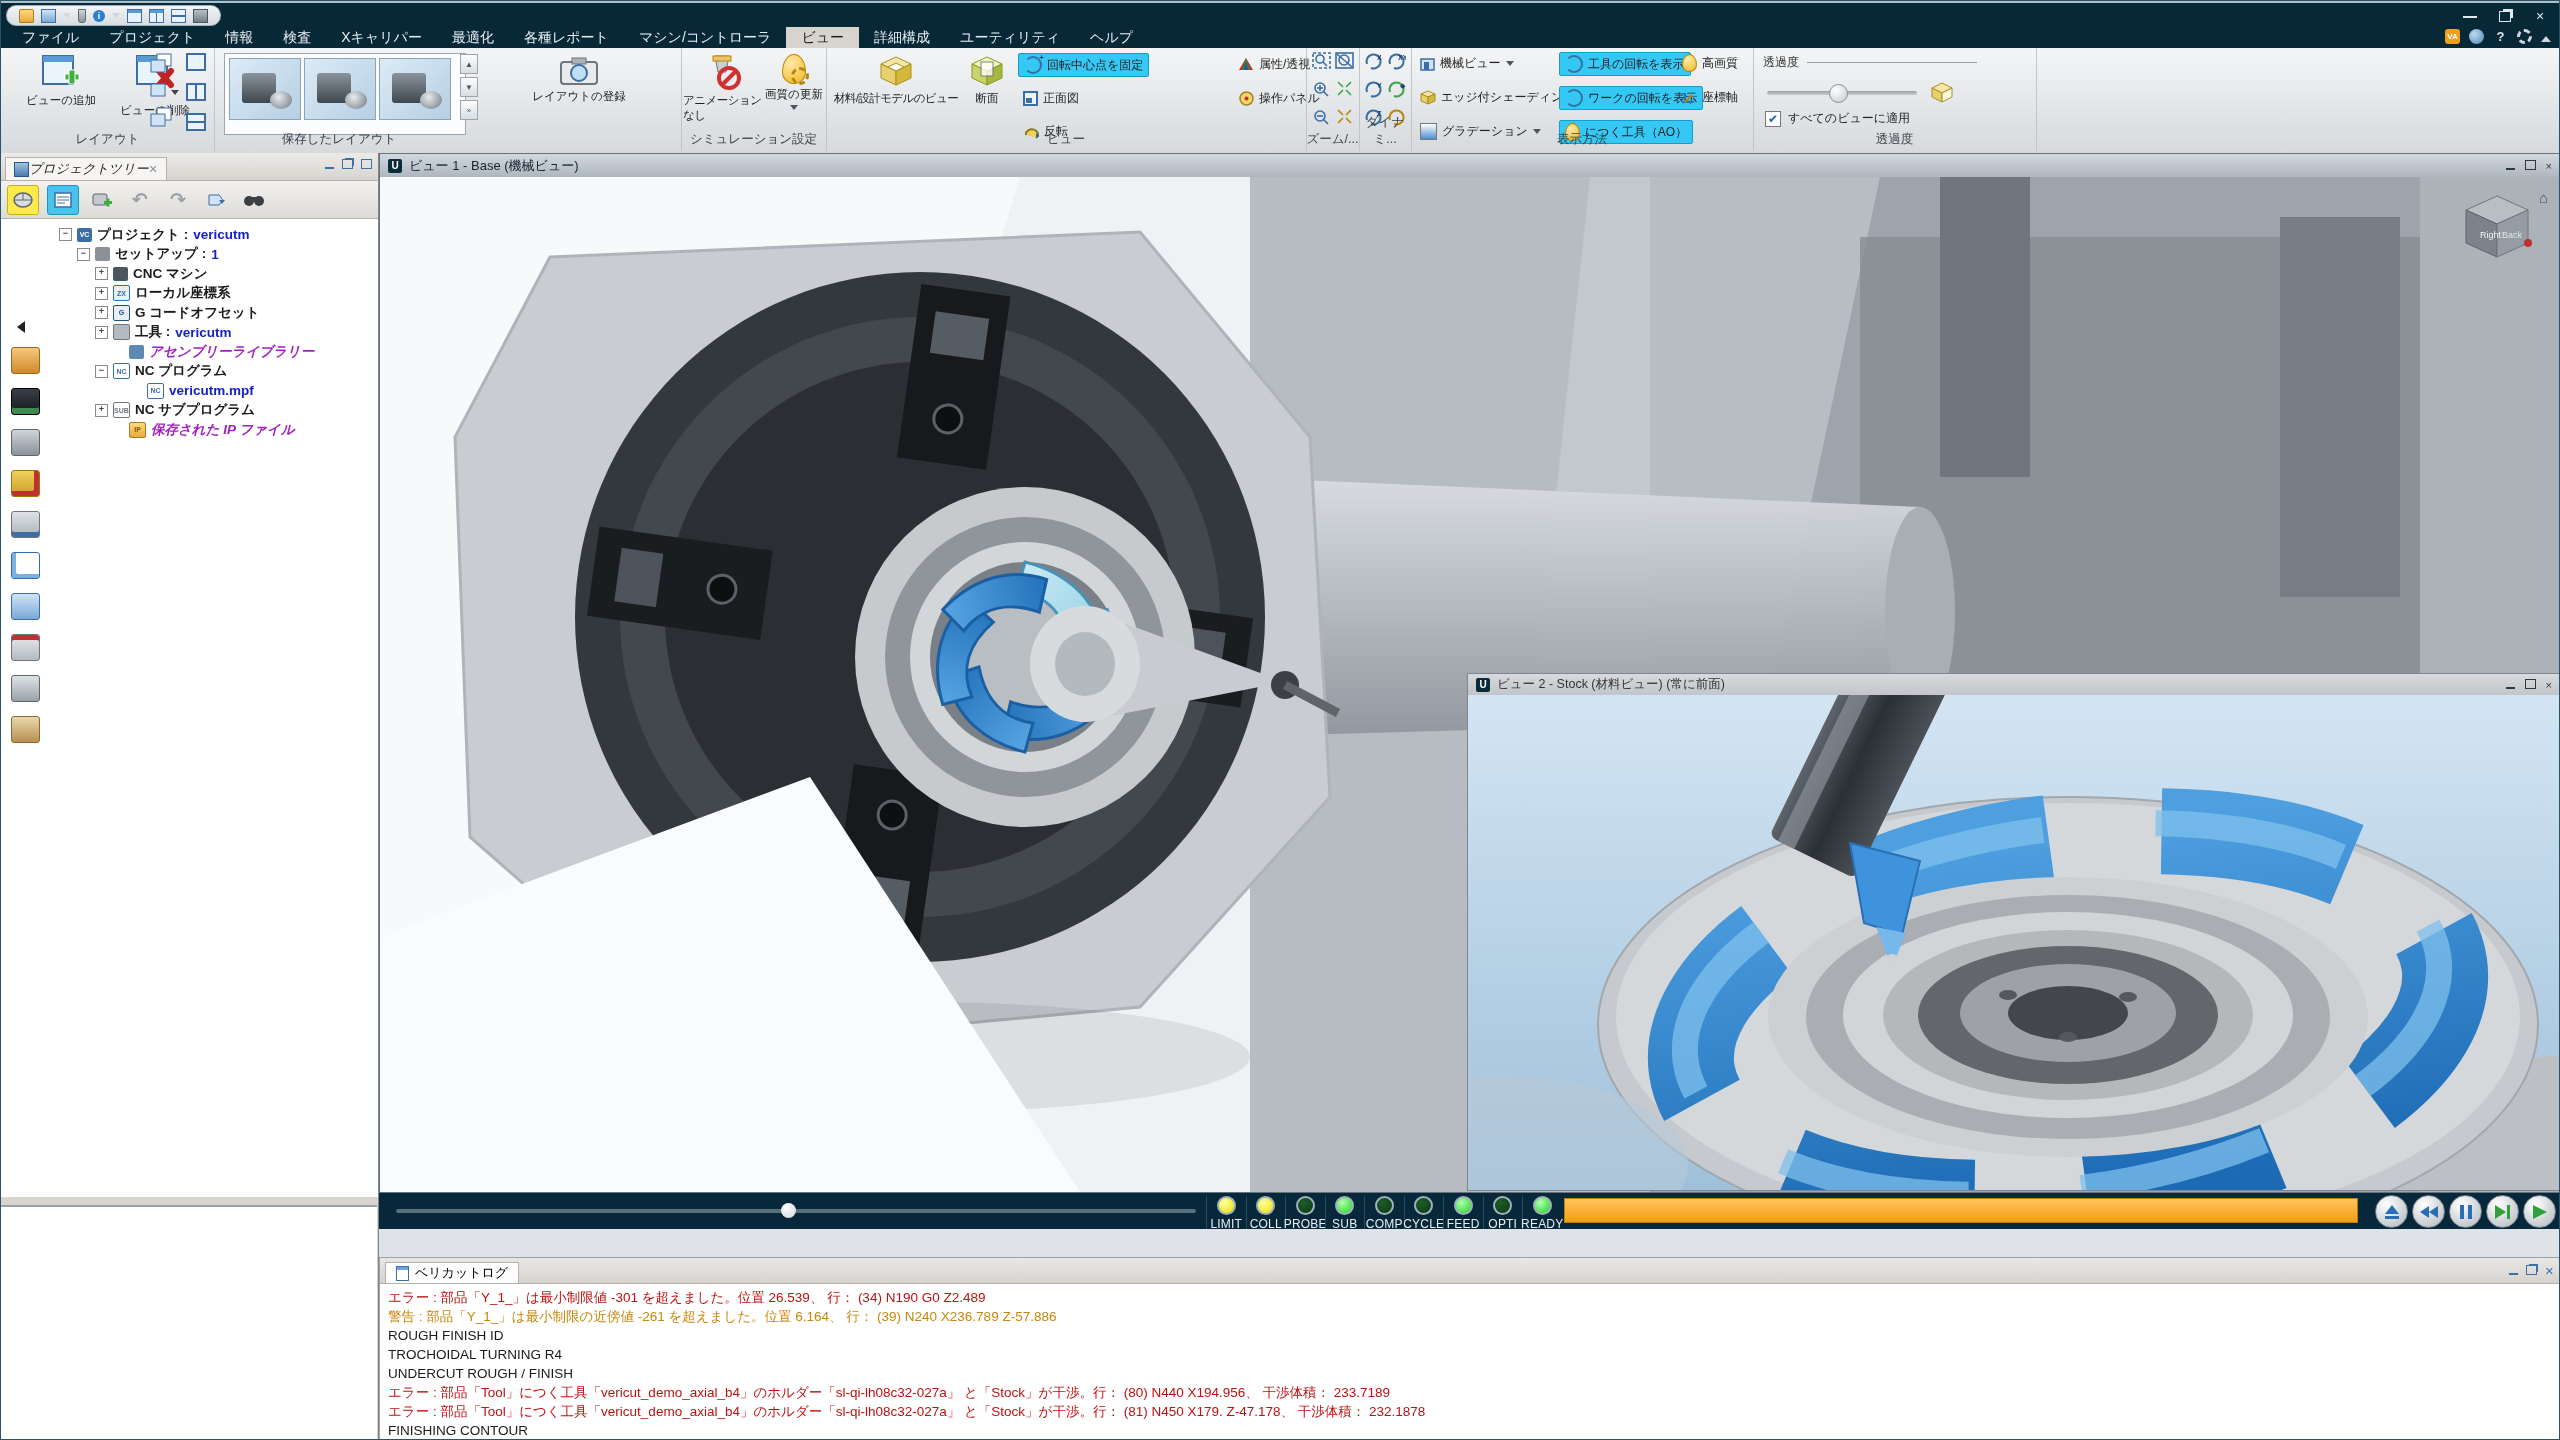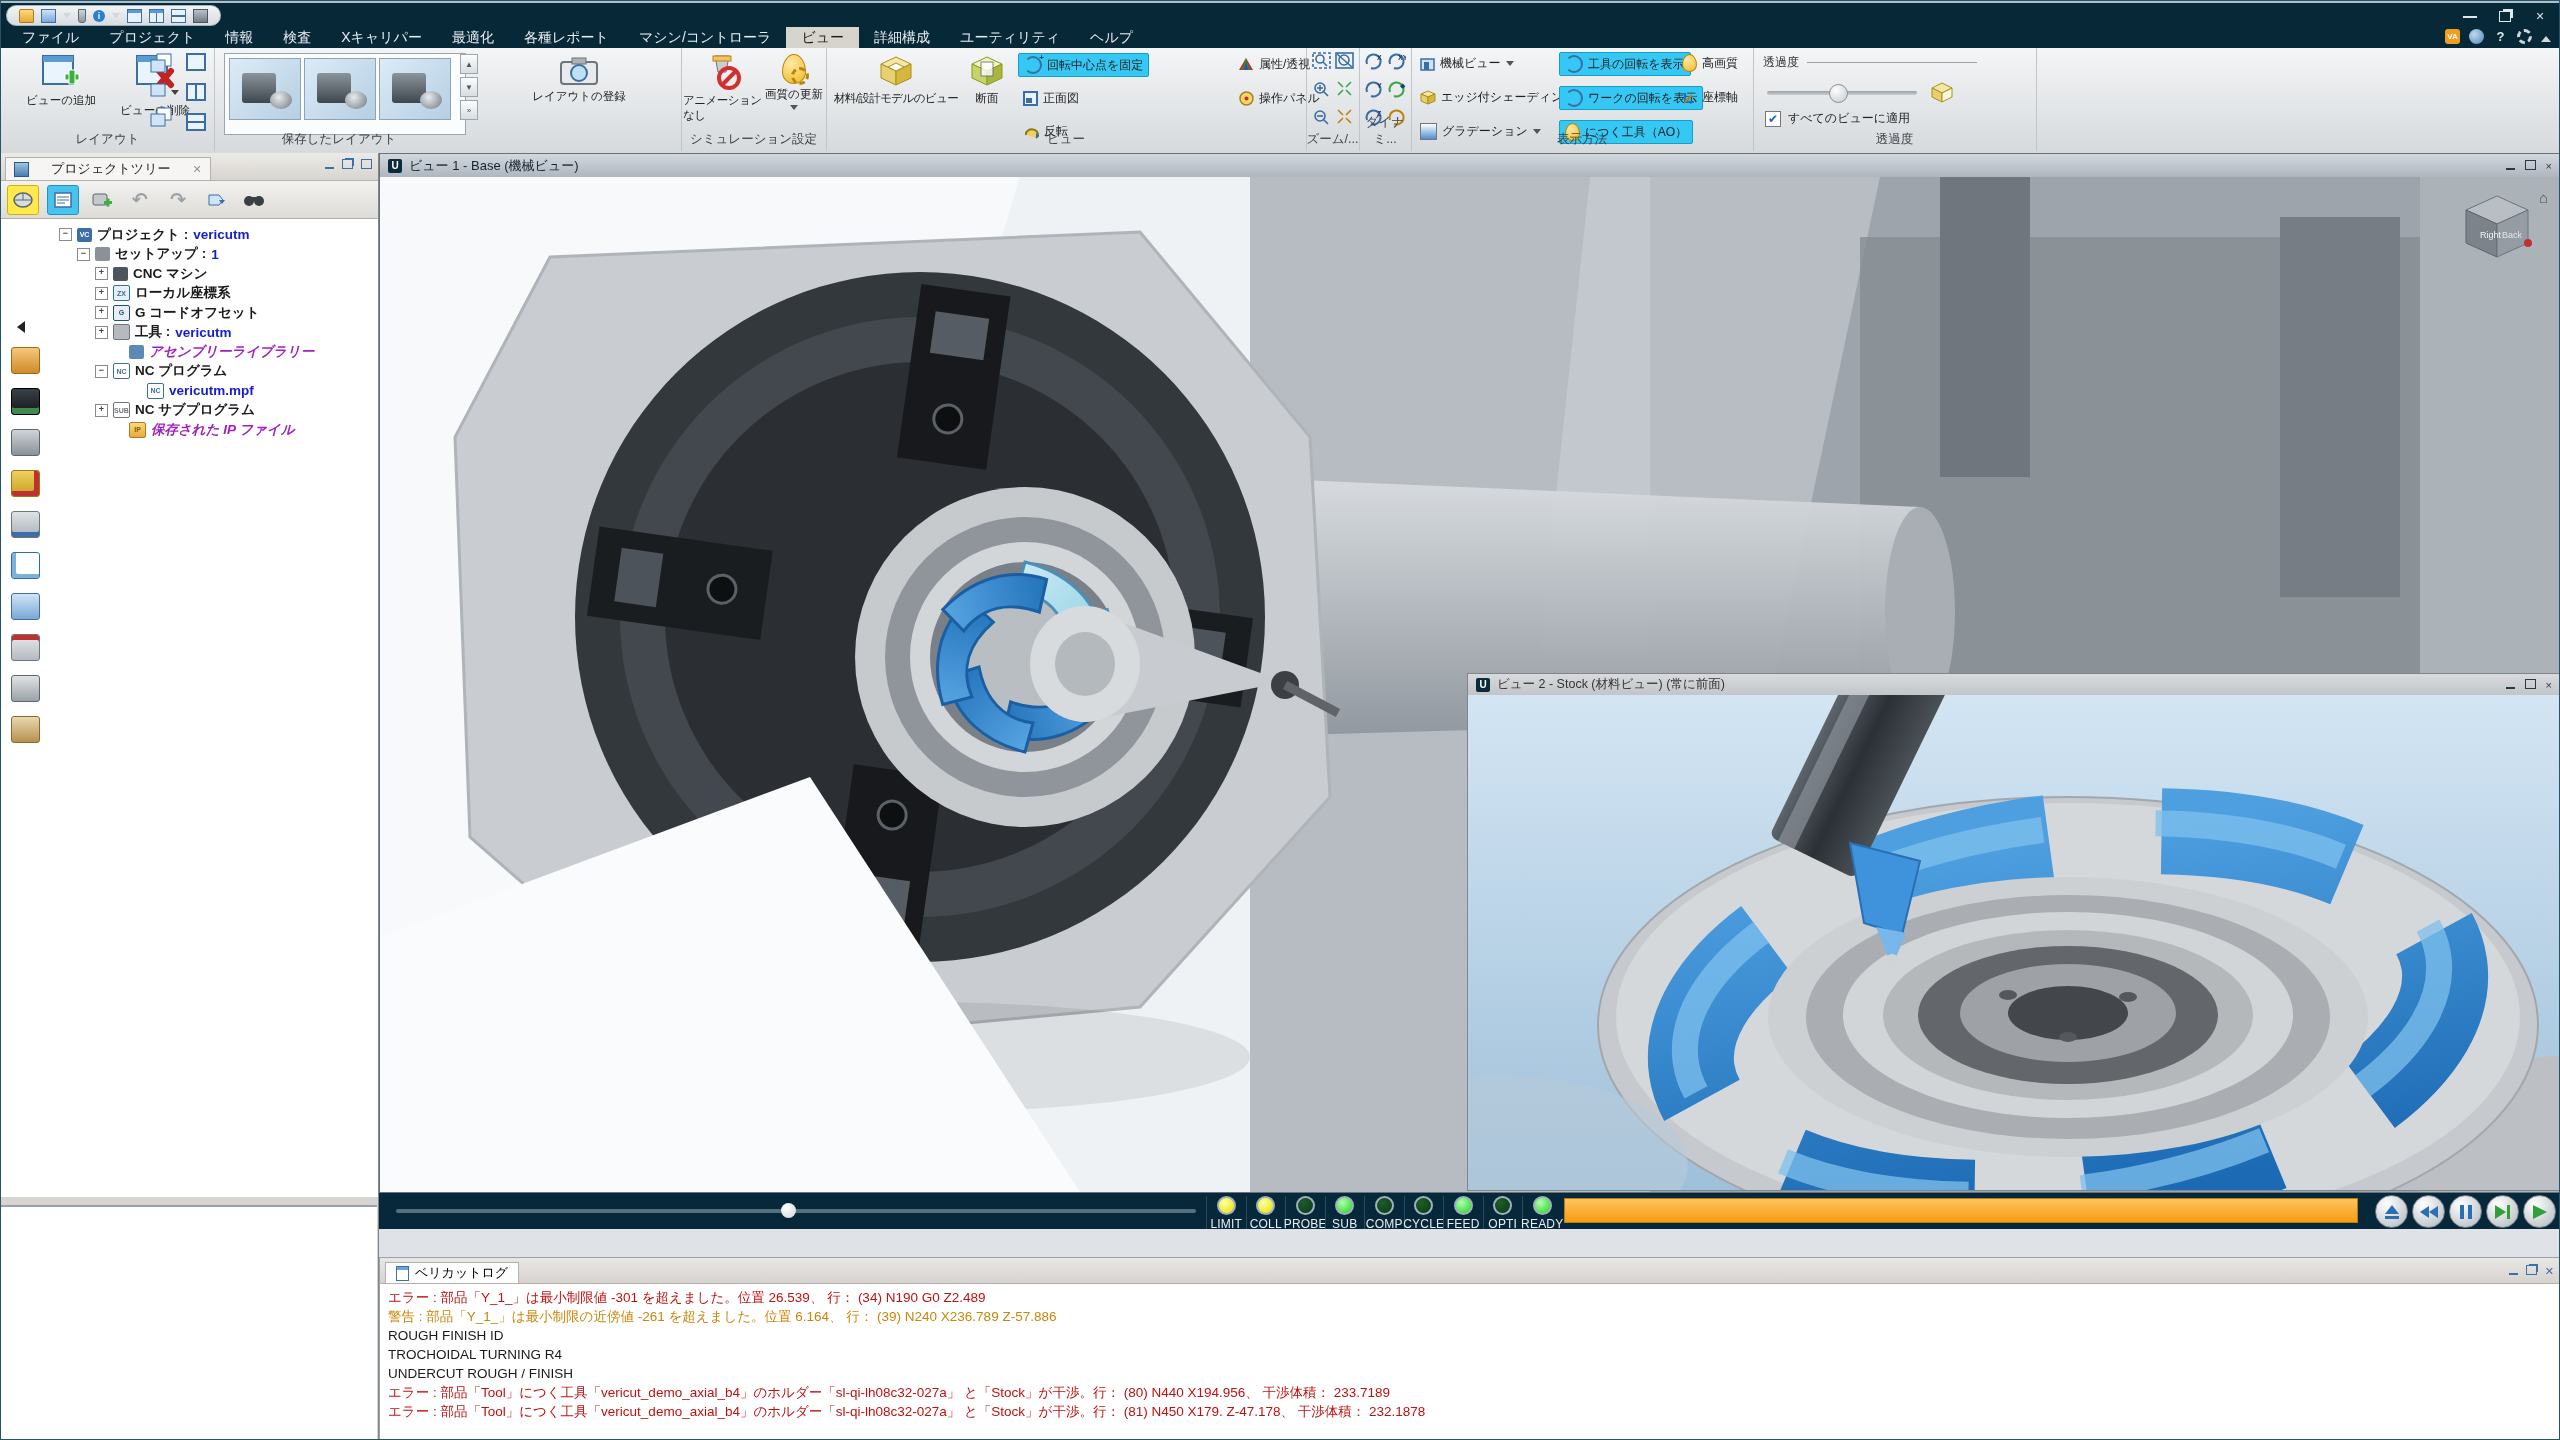--- a/index.html
+++ b/index.html
@@ -51,22 +51,22 @@
   .egg.sm{width:13px;height:16px;}
   .gradsq{width:15px;height:15px;background:linear-gradient(#ffffff,#4d8fd0);border:1px solid #777;}
   .slider{position:relative;width:150px;height:4px;background:linear-gradient(#9aa2a8,#c9ced2);border-radius:2px;}
   .knob{position:absolute;top:-7px;width:17px;height:17px;border-radius:50%;background:radial-gradient(circle at 35% 30%,#ffffff,#c3c9cd);border:1px solid #8a9298;}
   .cb{width:14px;height:14px;background:#fff;border:1px solid #777;display:inline-flex;align-items:center;justify-content:center;color:#1565c0;font-size:12px;font-weight:bold;}
   .rot{width:14px;height:14px;border:2px solid #3a6ea5;border-radius:50%;border-left-color:transparent;display:inline-block;position:relative;}
   .rot i{position:absolute;top:-5px;right:-4px;font-style:normal;font-size:8px;color:#18406e;font-weight:bold;}
   
   .leftpanel{position:absolute;top:152px;left:0;width:378px;bottom:0;background:#d8d5d0;border-right:1px solid #7c868e;box-sizing:border-box;}
   .ptabs{height:27px;background:linear-gradient(#eceae7,#d8d5d0);display:flex;align-items:flex-end;border-bottom:1px solid #b4b0aa;position:relative;}
-  .ptab{background:#f6f5f3;border:1px solid #b4b0aa;border-bottom:none;height:22px;display:flex;align-items:center;gap:22px;
-        padding:0 8px;font-size:13px;color:#222;margin-left:4px;}
+  .ptab{background:#f6f5f3;border:1px solid #b4b0aa;border-bottom:none;height:22px;display:flex;align-items:center;gap:0;
+        padding:0 8px;font-size:13px;color:#222;margin-left:4px;font-style:italic;}
   .ptab .ticn{width:13px;height:13px;background:linear-gradient(#9fc4e4,#4b7cae);border:1px solid #2c5a88;}
   .pctl{position:absolute;right:6px;top:6px;display:flex;gap:8px;color:#3c70a8;font-size:11px;font-weight:bold;}
   .ptools{height:37px;background:linear-gradient(#f3f2f0,#dddbd7);display:flex;align-items:center;gap:8px;padding:0 6px;border-bottom:1px solid #b4b0aa;}
   .ptool{width:30px;height:28px;border-radius:3px;display:flex;align-items:center;justify-content:center;font-size:16px;color:#55616b;}
   .ptool.selY{background:#ffe94d;border:1px solid #c9b40a;}
   .ptool.selC{background:#49c3ee;border:1px solid #1897c5;}
   .treearea{position:absolute;top:66px;left:0;right:0;height:978px;background:#fff;overflow:hidden;}
   .trow{display:flex;align-items:center;gap:5px;height:19.5px;font-size:13.5px;font-weight:bold;color:#1b1b1b;white-space:nowrap;}
   .exp{width:11px;height:11px;border:1px solid #8a8a8a;background:#fff;font-size:9px;line-height:9px;text-align:center;color:#444;flex:none;}
   .noexp{width:11px;flex:none;}
@@ -800,17 +800,18 @@
       </div>
     </div>
     <div class="logbody">
       <div class="logline error">エラー : 部品「Y_1_」は最小制限値 -301 を超えました。位置 26.539、 行： (34)   N190 G0 Z2.489</div>
       <div class="logline warning">警告 : 部品「Y_1_」は最小制限の近傍値 -261 を超えました。位置 6.164、 行： (39)   N240 X236.789 Z-57.886</div>
       <div class="logline info">ROUGH FINISH ID</div>
       <div class="logline info">TROCHOIDAL TURNING R4</div>
       <div class="logline info">UNDERCUT ROUGH / FINISH</div>
       <div class="logline error">エラー : 部品「Tool」につく工具「vericut_demo_axial_b4」のホルダー「sl-qi-lh08c32-027a」 と「Stock」が干渉。行： (80) N440 X194.956、 干渉体積： 233.7189</div>
       <div class="logline error">エラー : 部品「Tool」につく工具「vericut_demo_axial_b4」のホルダー「sl-qi-lh08c32-027a」 と「Stock」が干渉。行： (81) N450 X179. Z-47.178、 干渉体積： 232.1878</div>
+      <div class="logline info">FINISHING CONTOUR</div>
 
     </div>
   </div>
 
 </div>
 
 </body></html>

